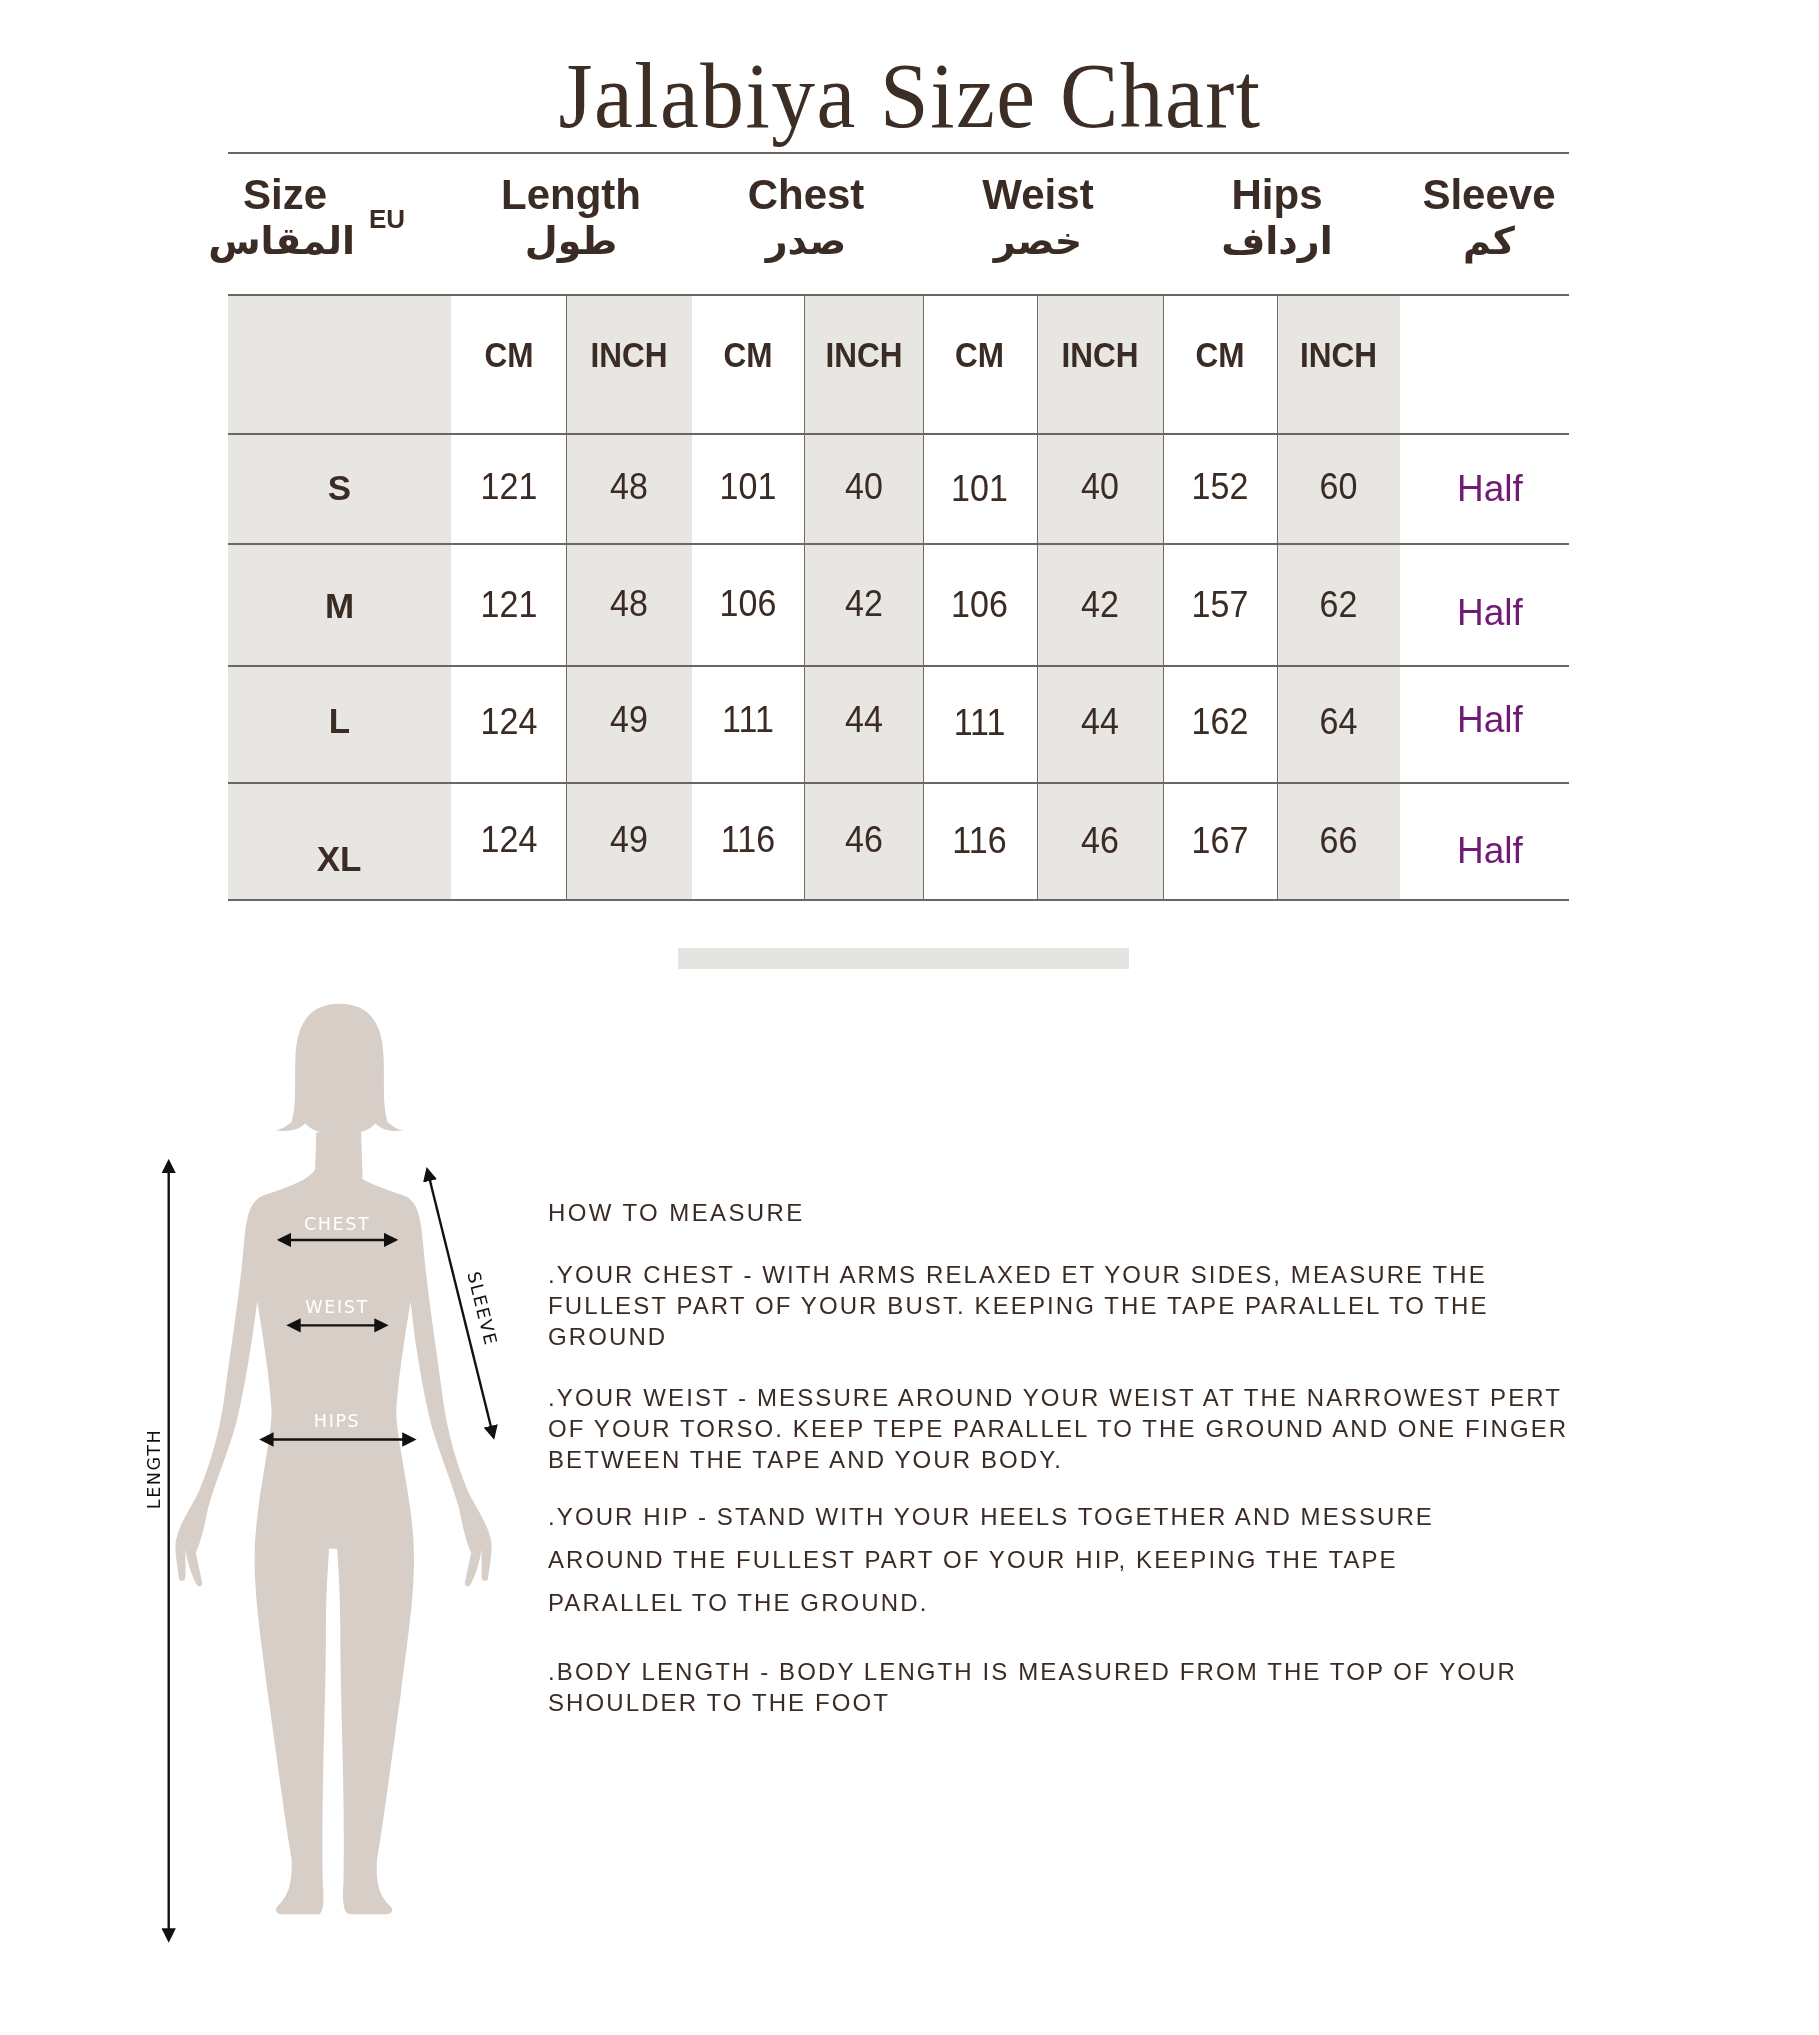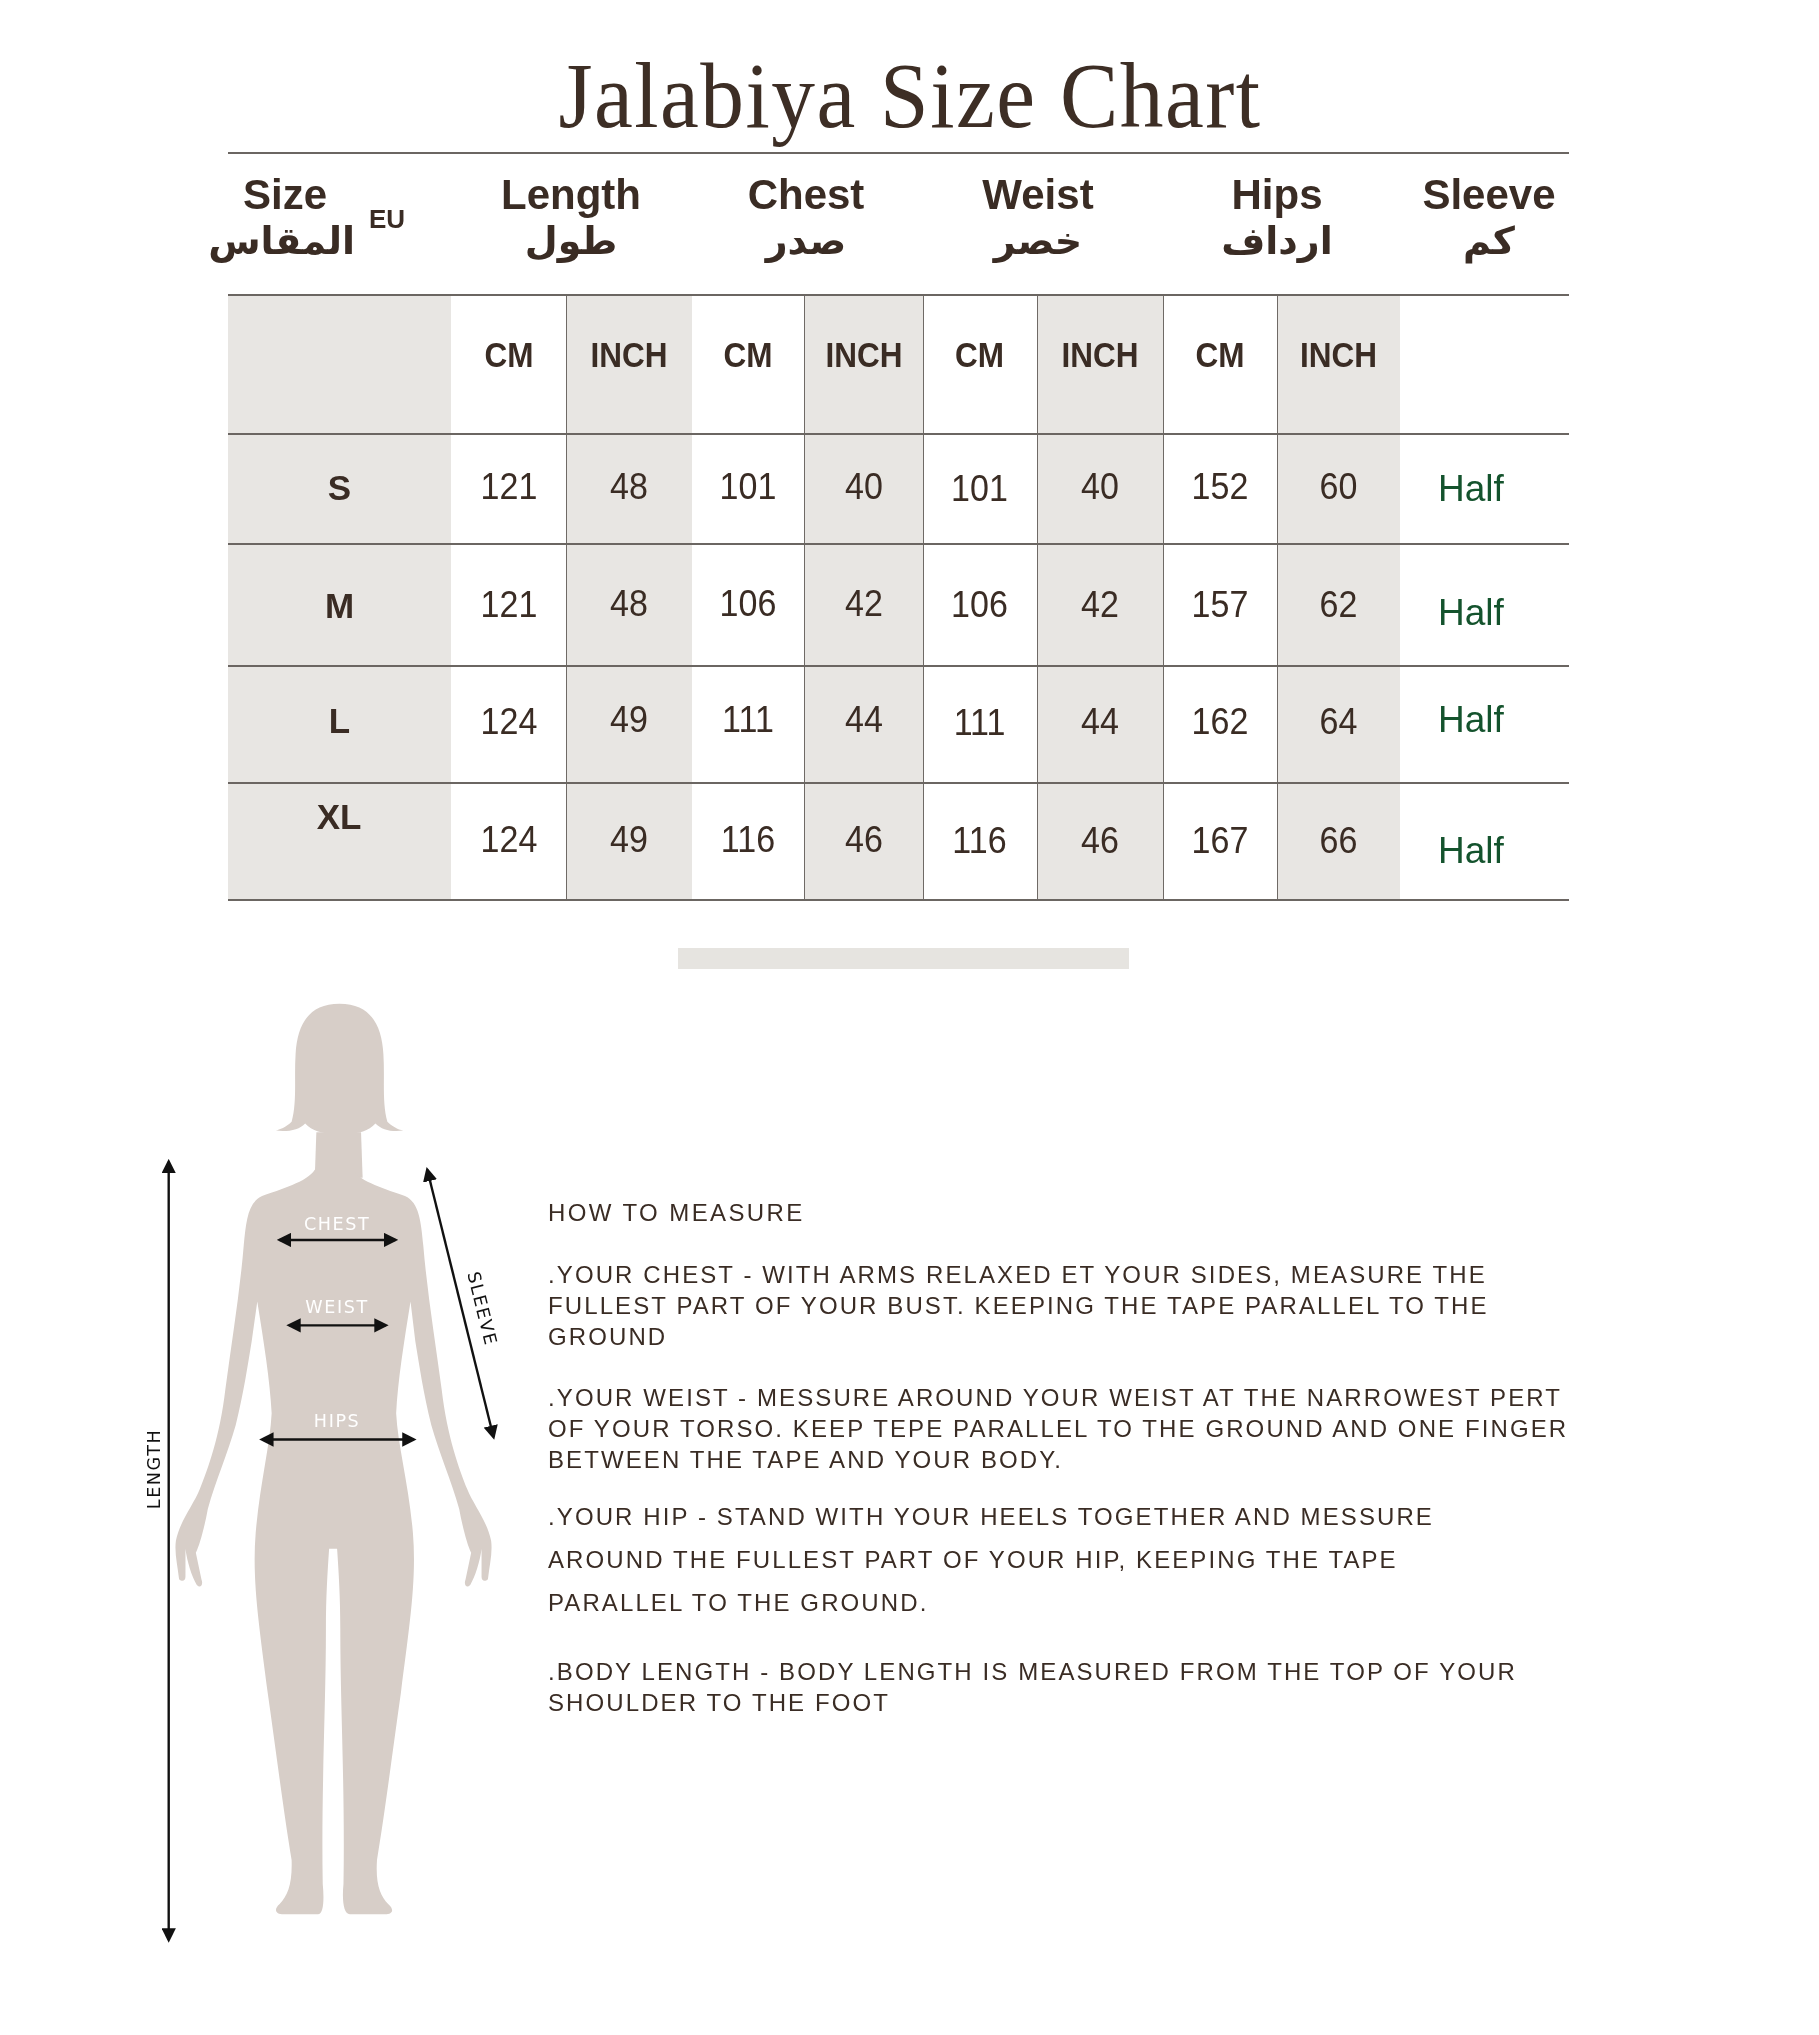--- a/index.html
+++ b/index.html
@@ -18,21 +18,21 @@
     .vline { position: absolute; width: 0.8px; background: #6f6a66; }
 
     .hdr { position: absolute; text-align: center; font-weight: 700; color: #3a2c24; }
     .hdr .en { display: block; font-size: 42px; line-height: 45px; }
     .hdr .ar { display: block; font-size: 38px; line-height: 48px; font-family: "DejaVu Sans", sans-serif; }
     .eu { position: absolute; font-weight: 700; font-size: 26px; color: #3a2c24; }
 
     .unit { position: absolute; font-weight: 700; font-size: 35px; text-align: center; color: #3a2c24; transform: scaleX(0.9); }
     .size { position: absolute; font-weight: 700; font-size: 35px; text-align: center; color: #3a2c24; }
     .cell { position: absolute; font-size: 37px; text-align: center; color: #3a2c24; transform: scaleX(0.92); }
-    .sleeve { position: absolute; font-size: 37px; color: #14532d; }
+    .sleeve { position: absolute; font-size: 37px; color: #701a75; margin-left: 19px; }
 
     .bar { position: absolute; left: 678px; top: 948px; width: 451px; height: 21px; background: #e6e4e0; }
 
     .figure { position: absolute; left: 128px; top: 990px; width: 415px; height: 958px; }
 
     .instructions { position: absolute; left: 548px; top: 1197px; width: 1037px; color: #3a2c24; }
     .instructions .h { font-size: 24px; letter-spacing: 2.4px; line-height: 32px; }
     .instructions p { font-size: 24px; letter-spacing: 2.1px; line-height: 31px; }
   </style>
 </head>
@@ -132,21 +132,21 @@
     <div class="cell" style="left:692px; top:699px; width:112px;">111</div>
     <div class="cell" style="left:804px; top:699px; width:120px;">44</div>
     <div class="cell" style="left:923px; top:702px; width:113px;">111</div>
     <div class="cell" style="left:1037px; top:701px; width:126px;">44</div>
     <div class="cell" style="left:1163px; top:701px; width:114px;">162</div>
     <div class="cell" style="left:1277px; top:701px; width:123px;">64</div>
     <div class="sleeve" style="left:1438px; top:699px;">Half</div>
   </div>
 
   <div>
-    <div class="size" style="left:228px; top:797px; width:222px;">XL</div>
+    <div class="size" style="left:228px; top:839px; width:222px;">XL</div>
     <div class="cell" style="left:452px; top:819px; width:114px;">124</div>
     <div class="cell" style="left:566px; top:819px; width:126px;">49</div>
     <div class="cell" style="left:692px; top:819px; width:112px;">116</div>
     <div class="cell" style="left:804px; top:819px; width:120px;">46</div>
     <div class="cell" style="left:923px; top:820px; width:113px;">116</div>
     <div class="cell" style="left:1037px; top:820px; width:126px;">46</div>
     <div class="cell" style="left:1163px; top:820px; width:114px;">167</div>
     <div class="cell" style="left:1277px; top:820px; width:123px;">66</div>
     <div class="sleeve" style="left:1438px; top:830px;">Half</div>
   </div>

